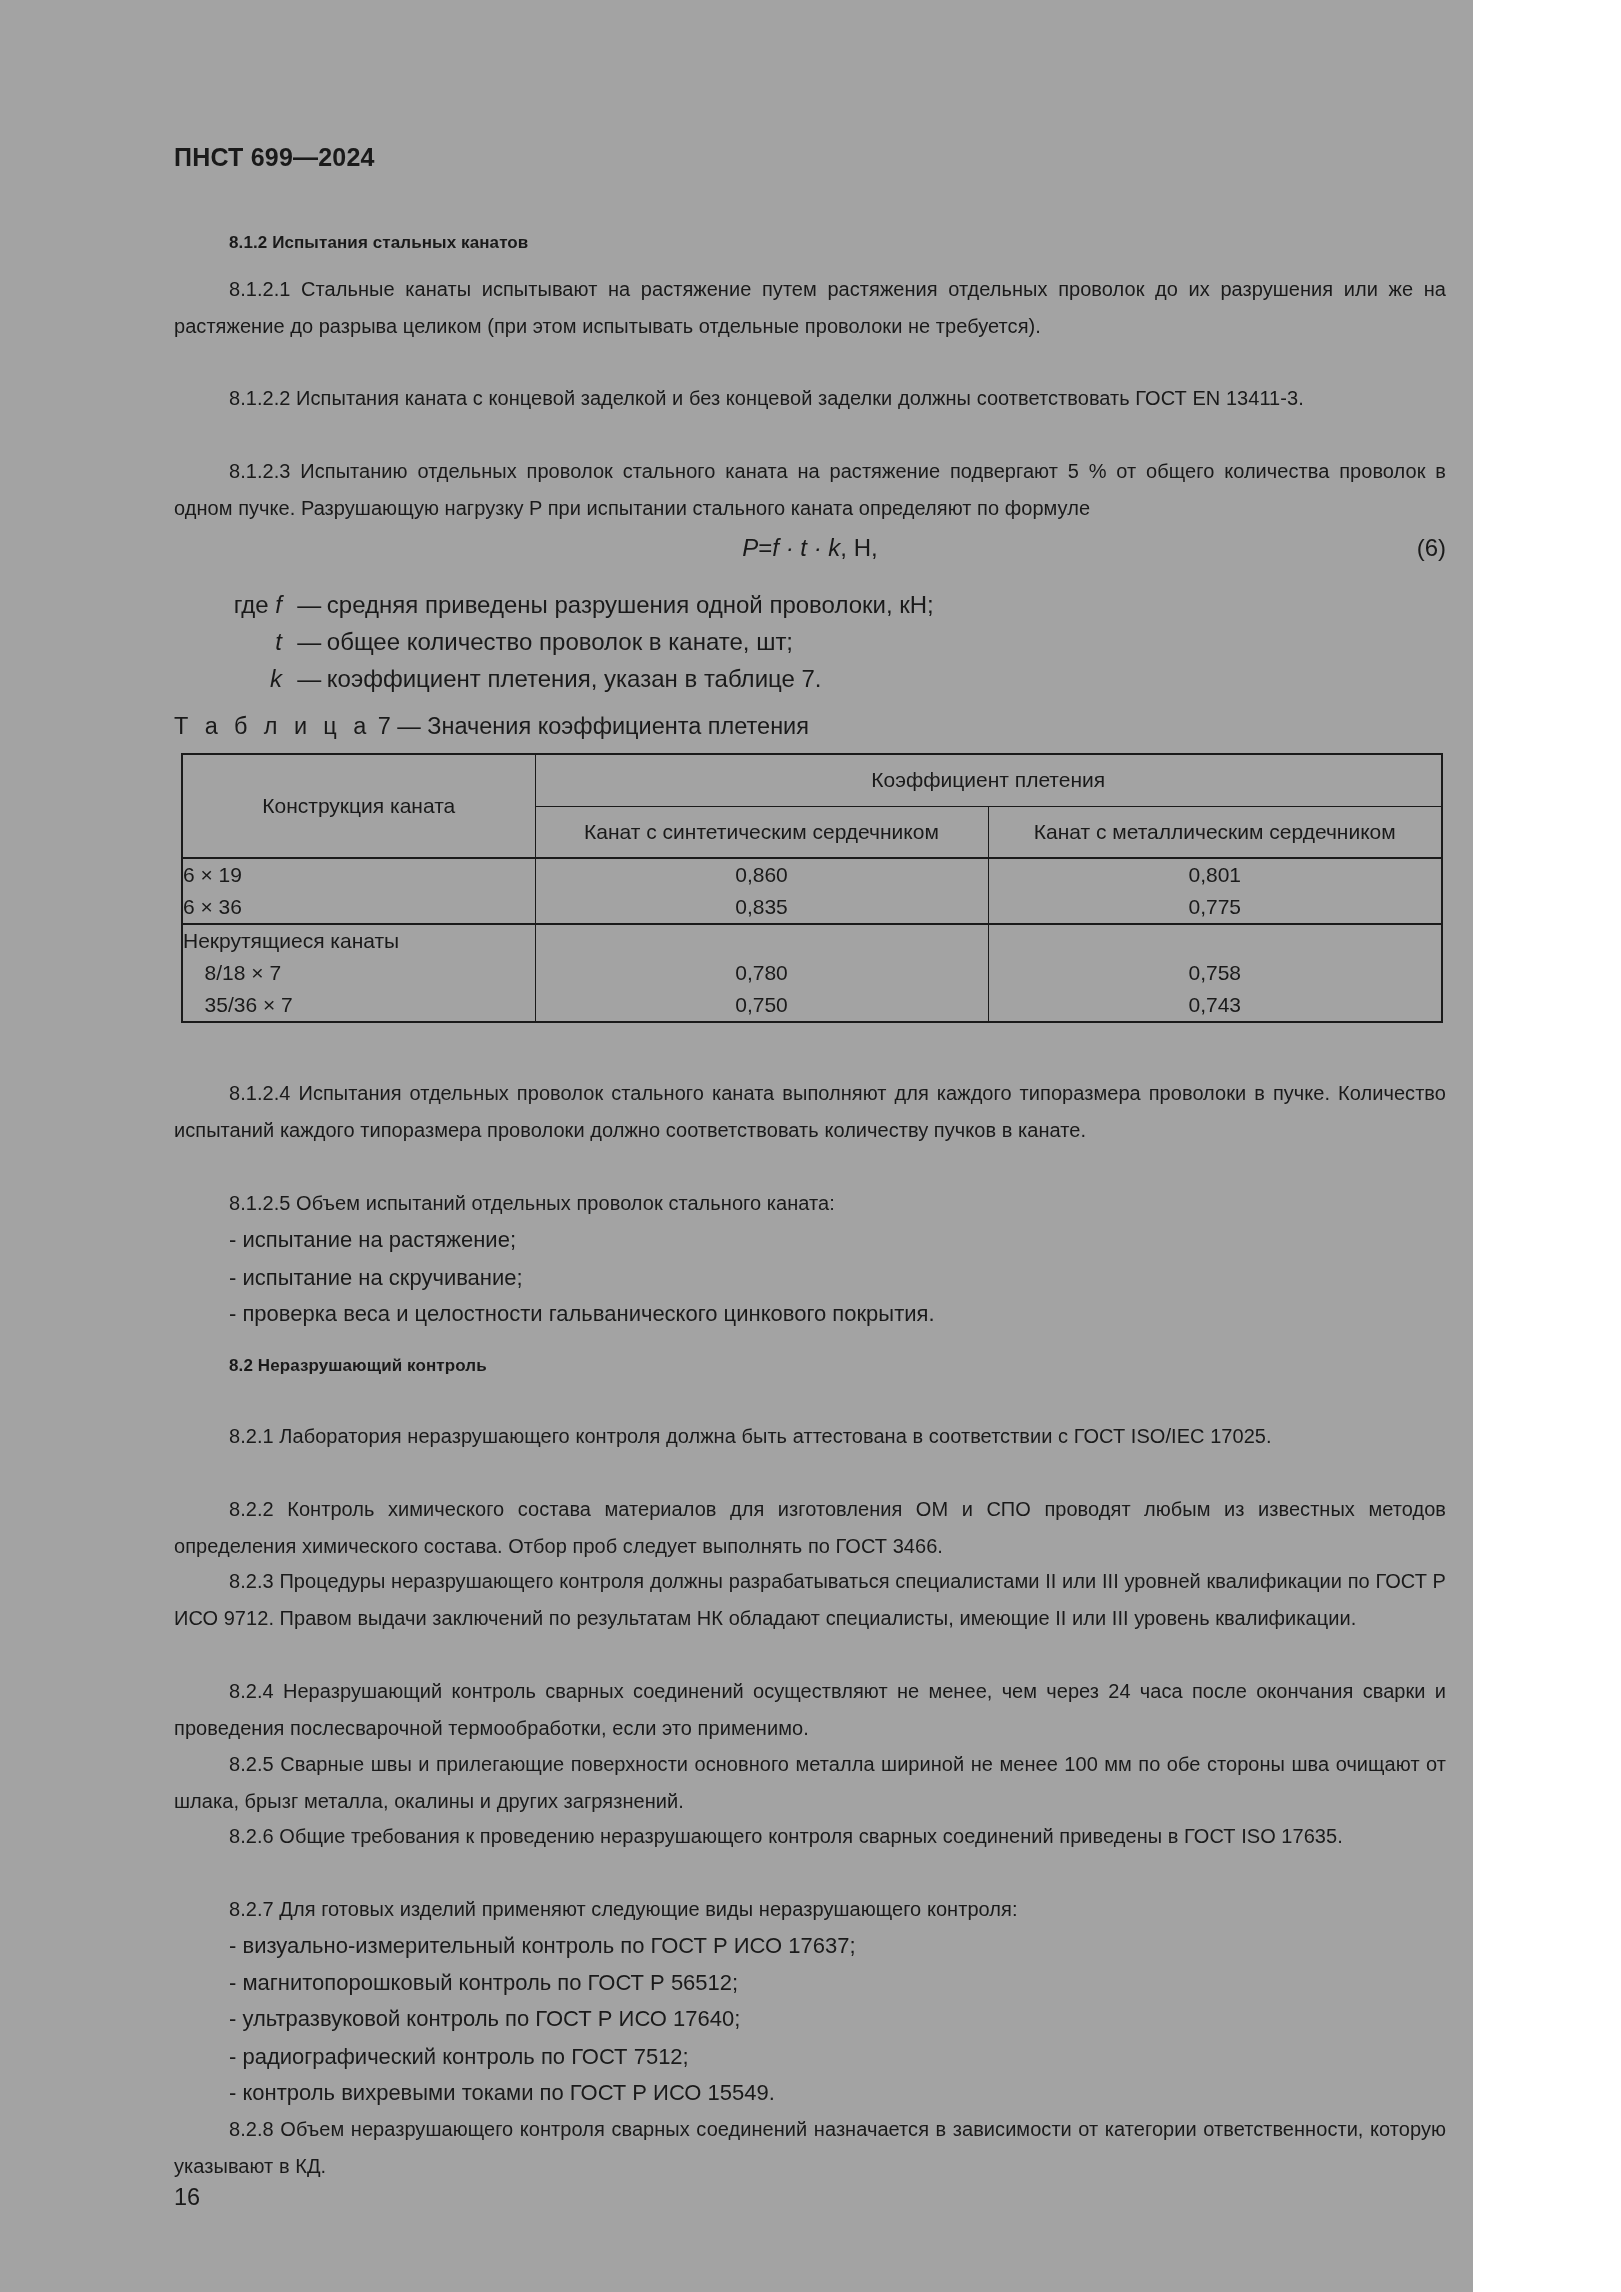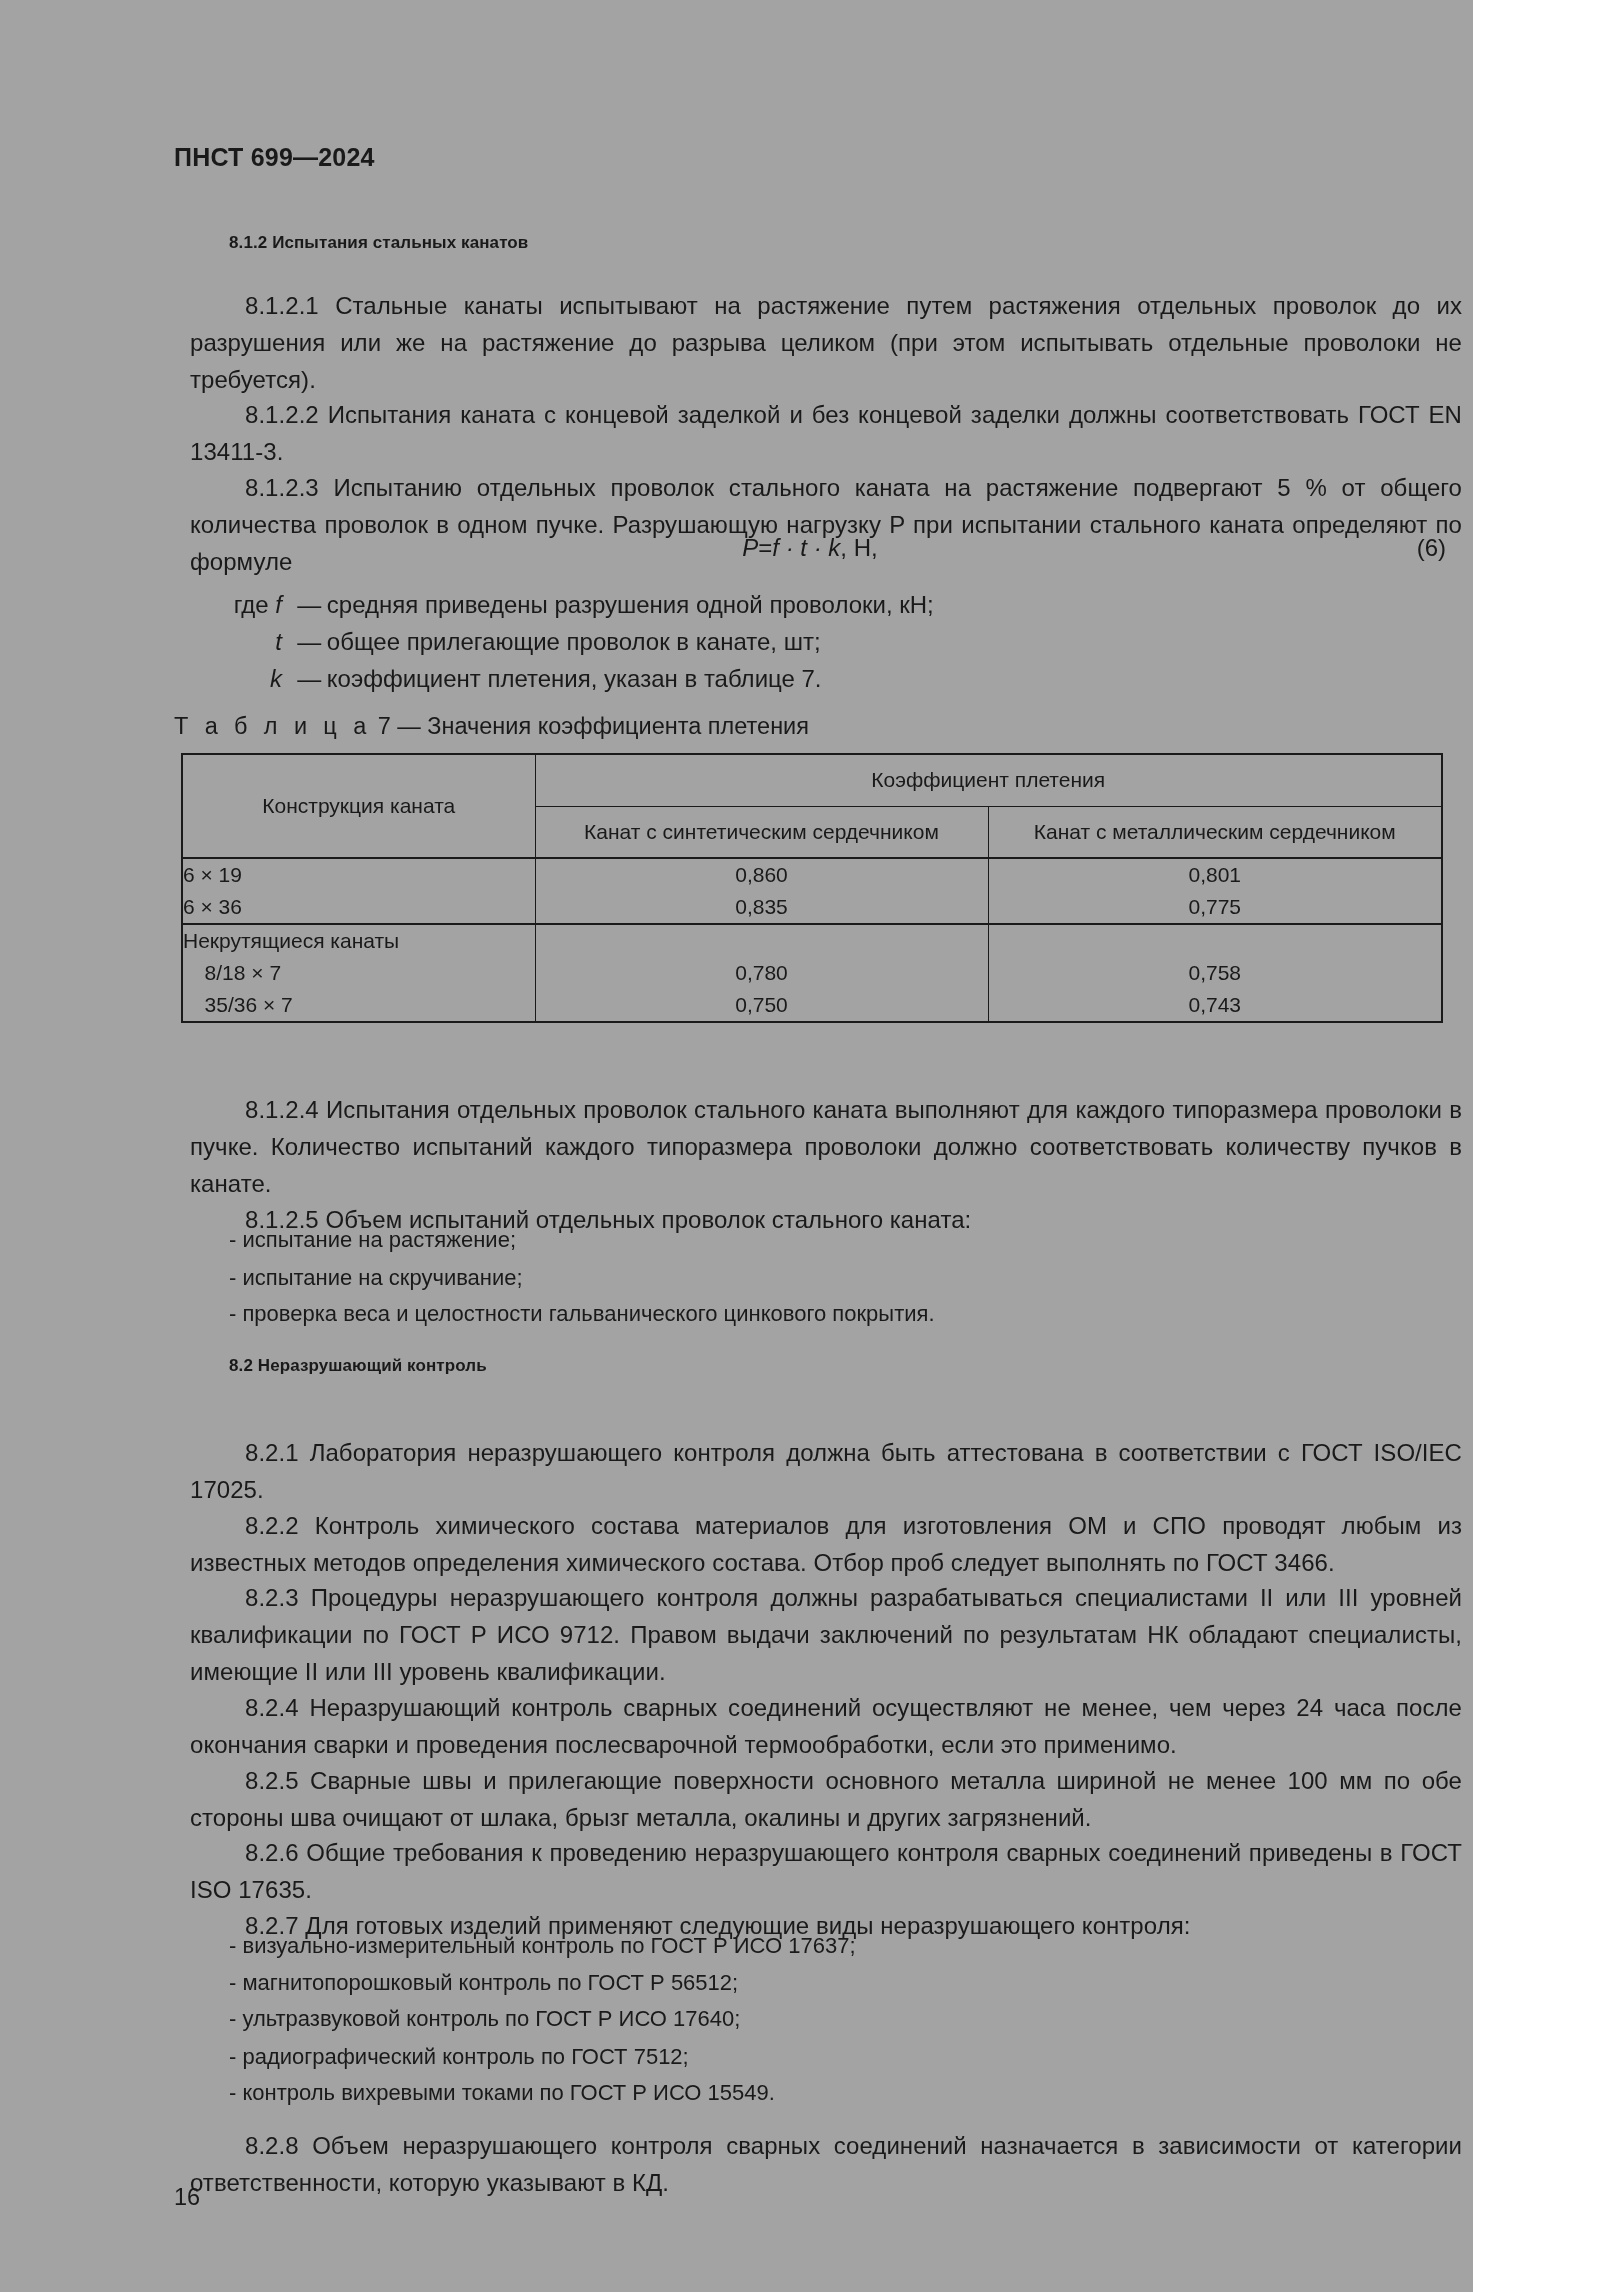--- a/index.html
+++ b/index.html
@@ -40,24 +40,24 @@
     margin: 0;
     text-indent: 55px;
     letter-spacing: 0.1px;
   }
   .h-812 { position: absolute; left: 174px; top: 233px; }
   .h-82  { position: absolute; left: 174px; top: 1356px; }
 
   
   .para {
     position: absolute;
-    font-size: 24px;
+    font-size: 20px;
     line-height: 37px;
     text-align: justify;
-    margin: 16px;
+    margin: 0;
     width: 1272px;
     left: 174px;
     letter-spacing: 0.05px;
   }
   .para.indent { text-indent: 55px; }
   .para.nojust { text-align: left; }
 
   
   .formula-row {
     position: absolute;
@@ -200,21 +200,21 @@
 
   <div class="where">
     <div class="where-row">
       <span class="where-lead"><span>где</span> <span class="var">f</span></span>
       <span class="where-dash">—</span>
       <span class="where-def">средняя приведены разрушения одной проволоки, кН;</span>
     </div>
     <div class="where-row">
       <span class="where-lead"><span class="var">t</span></span>
       <span class="where-dash">—</span>
-      <span class="where-def">общее прилегающие проволок в канате, шт;</span>
+      <span class="where-def">общее количество проволок в канате, шт;</span>
     </div>
     <div class="where-row">
       <span class="where-lead"><span class="var">k</span></span>
       <span class="where-dash">—</span>
       <span class="where-def">коэффициент плетения, указан в таблице 7.</span>
     </div>
   </div>
 
   <div class="table-caption">
     <span class="tcap-word">Т а б л и ц а</span>

